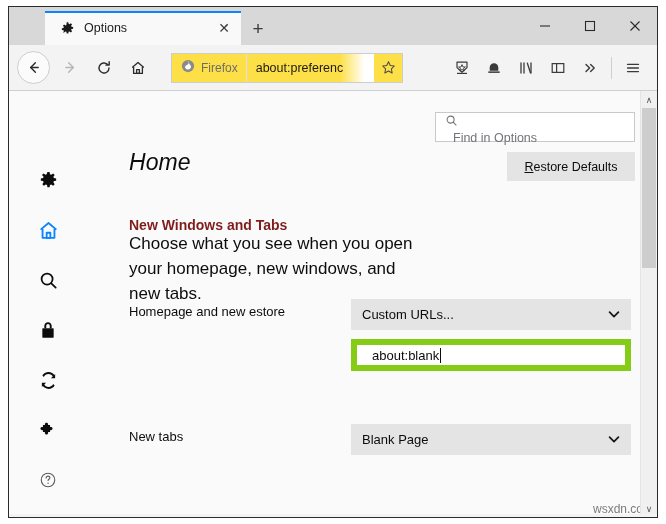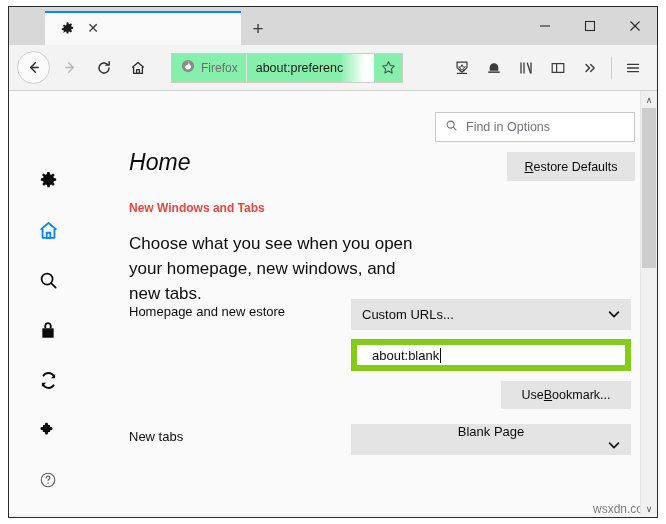--- a/index.html
+++ b/index.html
@@ -116,21 +116,21 @@
     width: 31px; height: 31px;
     margin-right: 3px;
   }
   .navbtn.disabled { color: #b6b6b6; }
 
   .urlbar {
     flex: 0 0 auto;
     width: 232px;
     height: 30px;
     margin: 0 10px 0 16px;
-    background: #86efac;
+    background: #fde047;
     border: 1px solid #cdcdcd;
     display: flex;
     align-items: center;
     box-sizing: border-box;
   }
   .url-brand {
     display: flex;
     align-items: center;
     padding: 0 8px 0 9px;
     height: 100%;
@@ -216,23 +216,24 @@
 
   .findbox {
     position: absolute;
     right: 22px;
     top: 21px;
     width: 200px;
     height: 30px;
     background: #ffffff;
     border: 1px solid #c9c9c9;
     display: flex;
-    align-items: center;
+    align-items: flex-start;
     box-sizing: border-box;
     padding-left: 9px;
+    flex-direction: column;
   }
   .findbox-ph {
     font-size: 12.5px;
     color: #73737a;
     margin-left: 8px;
   }
 
   .page-title {
     position: absolute;
     left: 42px;
@@ -261,24 +262,24 @@
     right: 22px;
     top: 61px;
     height: 29px;
     min-width: 128px;
   }
   .ak { text-decoration: underline; }
 
   .section-head {
     position: absolute;
     left: 42px;
-    top: 110px;
-    font-size: 12px;
+    top: 126px;
+    font-size: 14px;
     font-weight: bold;
-    color: #ef4444;
+    color: #7f1d1d;
   }
   .section-desc {
     position: absolute;
     left: 42px;
     top: 140px;
     width: 300px;
     font-size: 17px;
     line-height: 25px;
     color: #0c0c0d;
   }
@@ -299,21 +300,21 @@
     height: 31px;
     background: #e4e4e4;
     display: flex;
     align-items: center;
     padding: 0 11px;
     box-sizing: border-box;
     font-size: 13px;
     color: #0c0c0d;
   }
   .select-homepage { top: 208px; }
-  .select-newtabs  { top: 333px; flex-direction: column; }
+  .select-newtabs  { top: 333px; }
   .select .chev {
     margin-left: auto;
     color: #1a1a1a;
     line-height: 1;
   }
 
   .url-input {
     position: absolute;
     left: 264px;
     top: 248px;
@@ -419,20 +420,21 @@
   <div class="tabstrip">
     <div class="tab-spacer"></div>
 
     <div class="tab">
       <span class="tab-icon">
         <svg width="15" height="15" viewBox="0 0 24 24" fill="#1a1a1a">
           <path d="M12 8.6a3.4 3.4 0 100 6.8 3.4 3.4 0 000-6.8zm0 5.2a1.8 1.8 0 110-3.6 1.8 1.8 0 010 3.6z"></path>
           <path d="M10.7 1.9h2.6l.45 2.6 1.5.62 2.2-1.5 1.84 1.84-1.5 2.2.62 1.5 2.6.45v2.6l-2.6.45-.62 1.5 1.5 2.2-1.84 1.84-2.2-1.5-1.5.62-.45 2.6h-2.6l-.45-2.6-1.5-.62-2.2 1.5L4.71 18.4l1.5-2.2-.62-1.5-2.6-.45v-2.6l2.6-.45.62-1.5-1.5-2.2L6.55 5.66l2.2 1.5 1.5-.62z"></path>
         </svg>
       </span>
+      <span class="tab-title">Options</span>
       <span class="tab-close">✕</span>
     </div>
 
     <div class="newtab-btn">+</div>
 
     <div class="winctl-group">
       <div class="winctl">
         <svg width="12" height="12" viewBox="0 0 12 12">
             <line x1="1" y1="6" x2="11" y2="6" stroke="#2b2b2b" stroke-width="1.1"></line>
           </svg>
@@ -651,25 +653,20 @@
           </svg>
         </span>
       </div>
 
       <div class="url-input">
         <span>about:blank</span>
           <span class="caret"></span>
       </div>
 
 
-      <div class="btn btn-bookmark">
-        <span>Use </span>
-          <span class="ak">B</span>
-          <span>ookmark...</span>
-      </div>
 
       <div class="row-label label-newtabs">New tabs</div>
 
       <div class="select select-newtabs">
         <span>Blank Page</span>
         <span class="chev">
           <svg width="12" height="9" viewBox="0 0 12 9" fill="none" stroke="#1a1a1a" stroke-width="1.8" stroke-linecap="round" stroke-linejoin="round">
             <path d="M1.6 2.2 L6 6.6 L10.4 2.2"></path>
           </svg>
         </span>

